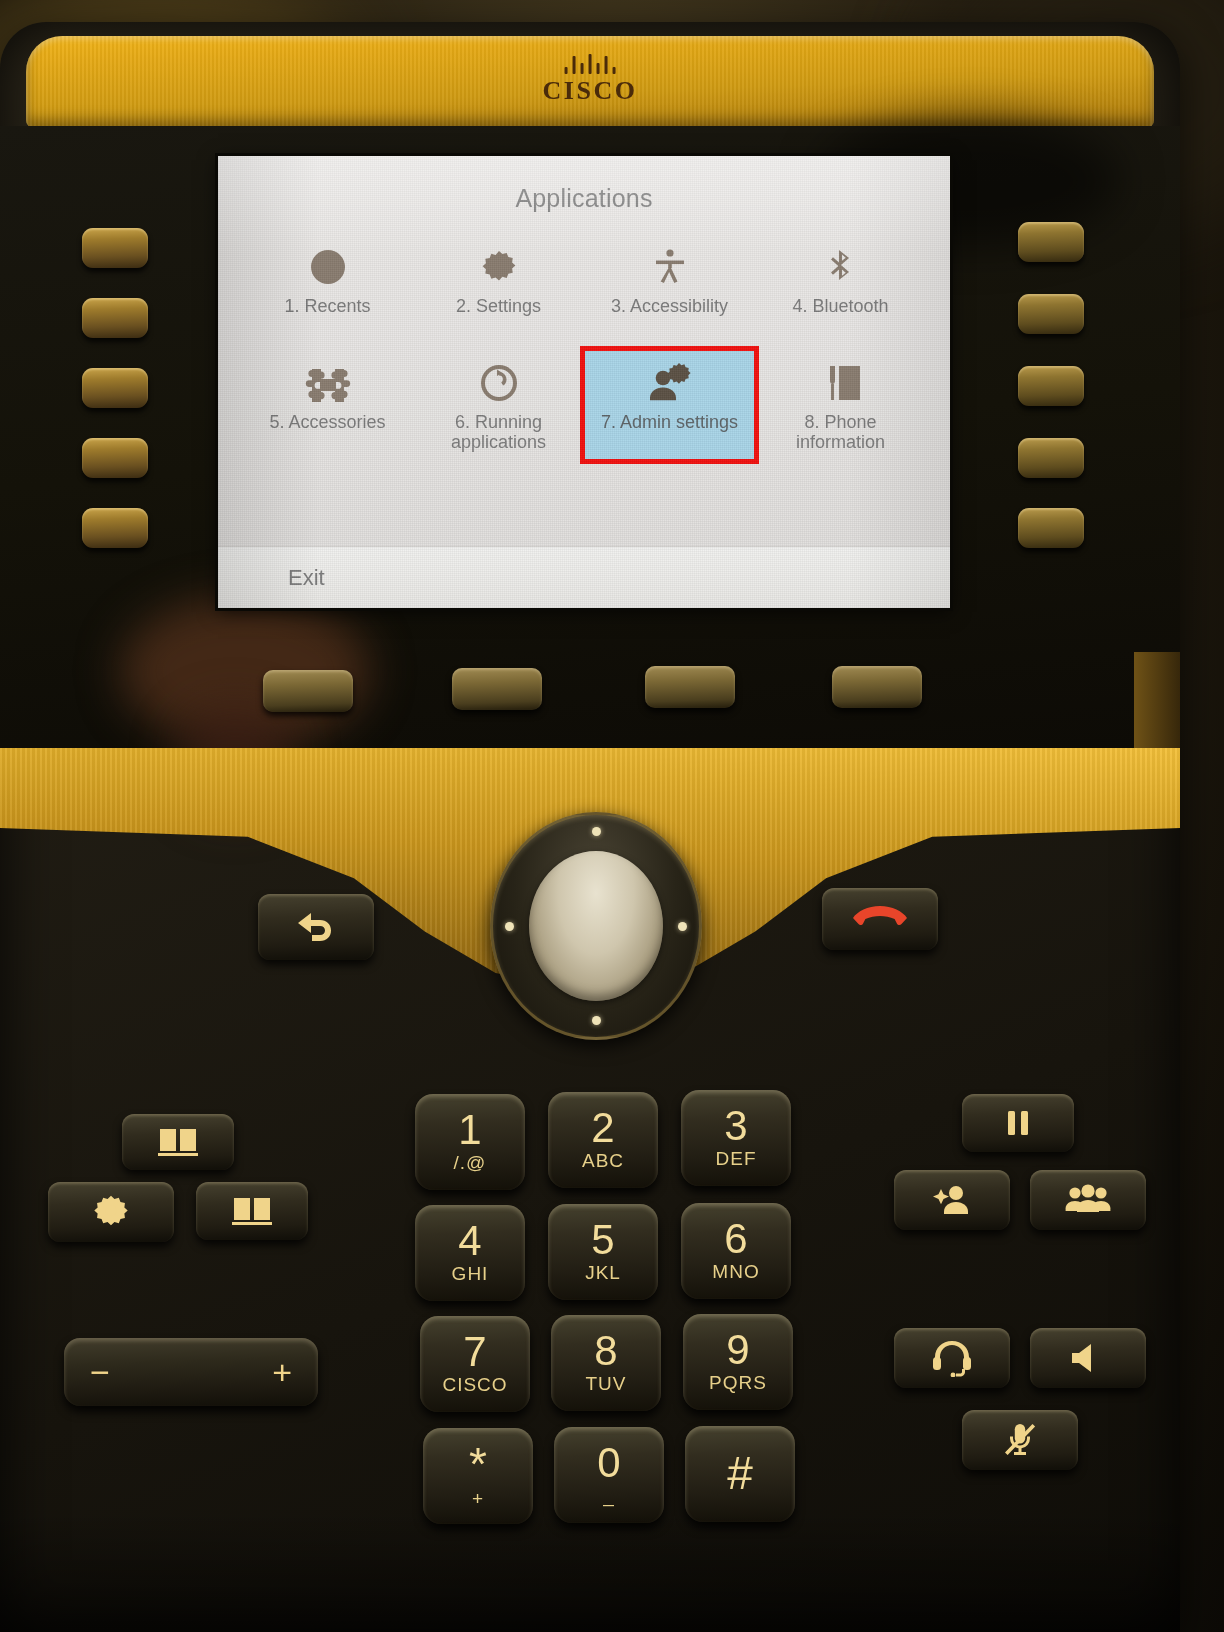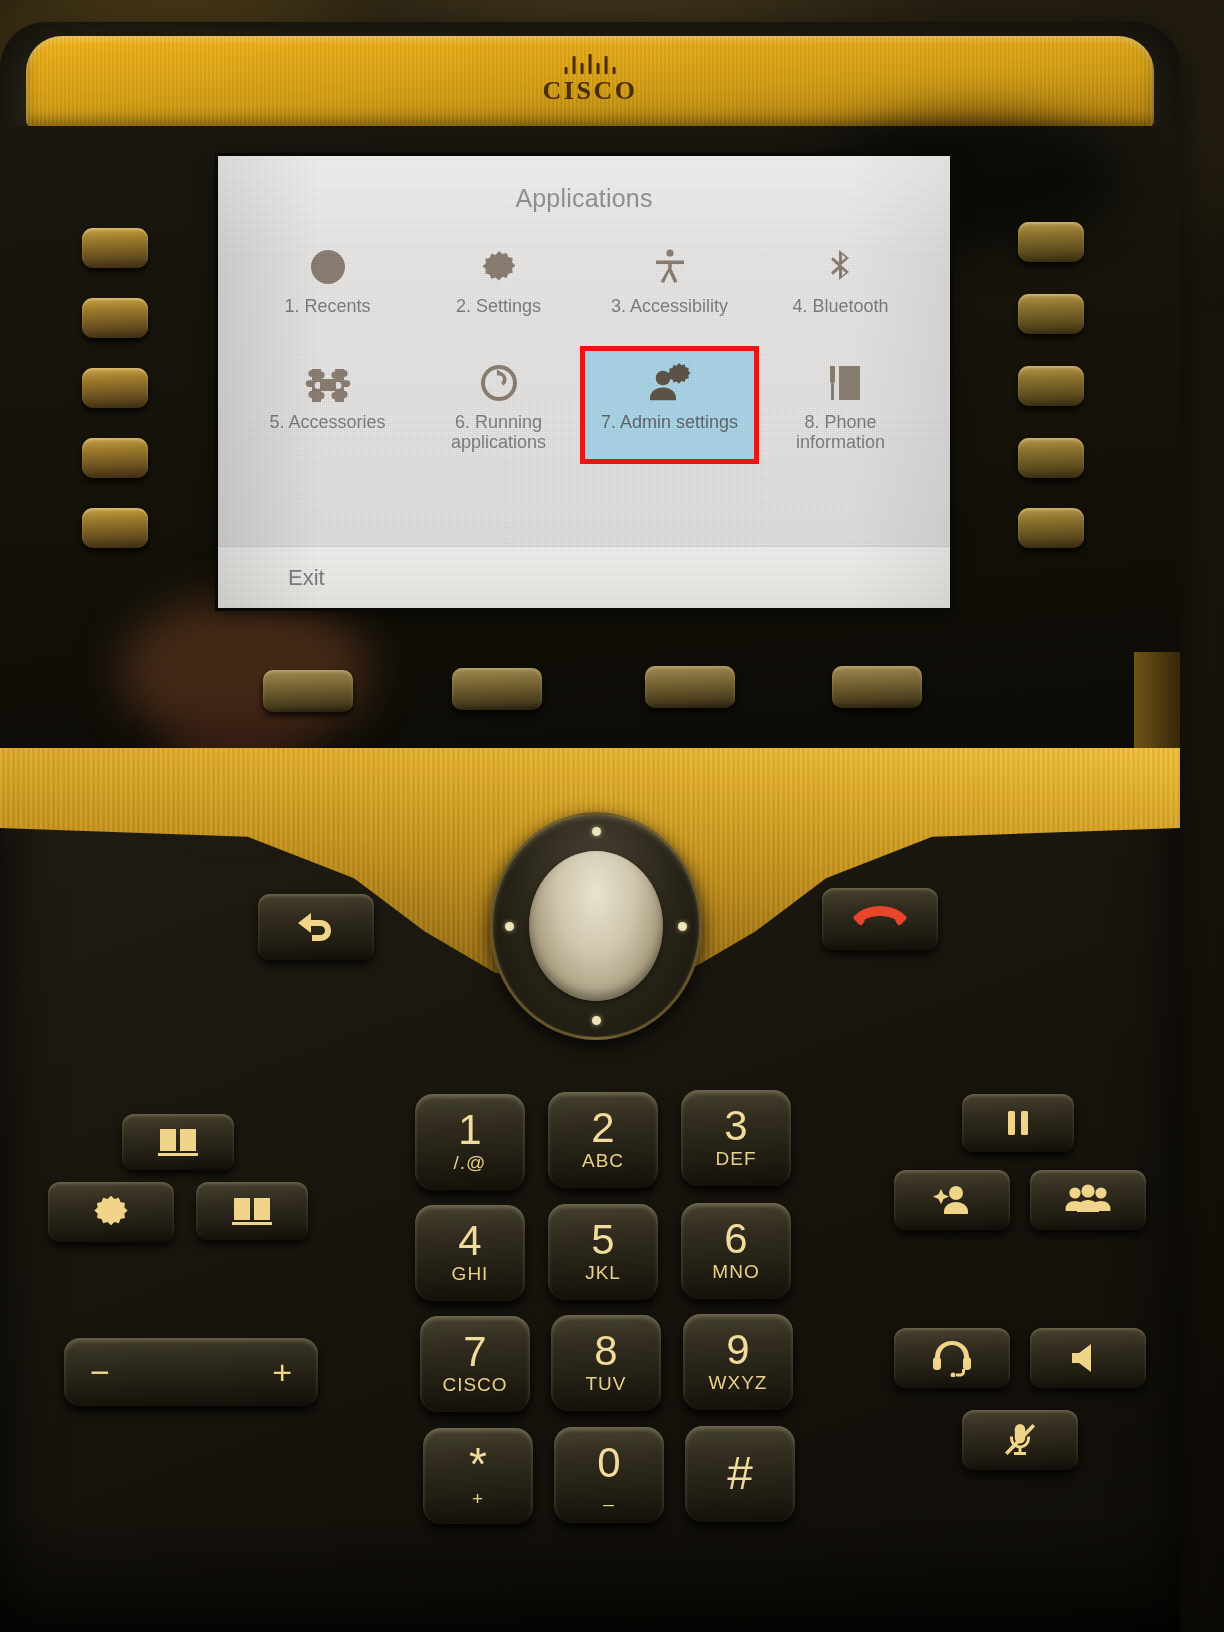--- a/index.html
+++ b/index.html
@@ -432,21 +432,21 @@
     <div class="key" style="left:420px; top:1294px;">
       <div class="num">7</div>
       <div class="sub">CISCO</div>
     </div>
     <div class="key" style="left:551px; top:1293px;">
       <div class="num">8</div>
       <div class="sub">TUV</div>
     </div>
     <div class="key" style="left:683px; top:1292px;">
       <div class="num">9</div>
-      <div class="sub">WXYZ</div>
+      <div class="sub">PQRS</div>
     </div>
 
     <div class="key" style="left:423px; top:1406px;">
       <div class="sym">*</div>
       <div class="sub">+</div>
     </div>
     <div class="key" style="left:554px; top:1405px;">
       <div class="num">0</div>
       <div class="sub">_</div>
     </div>

